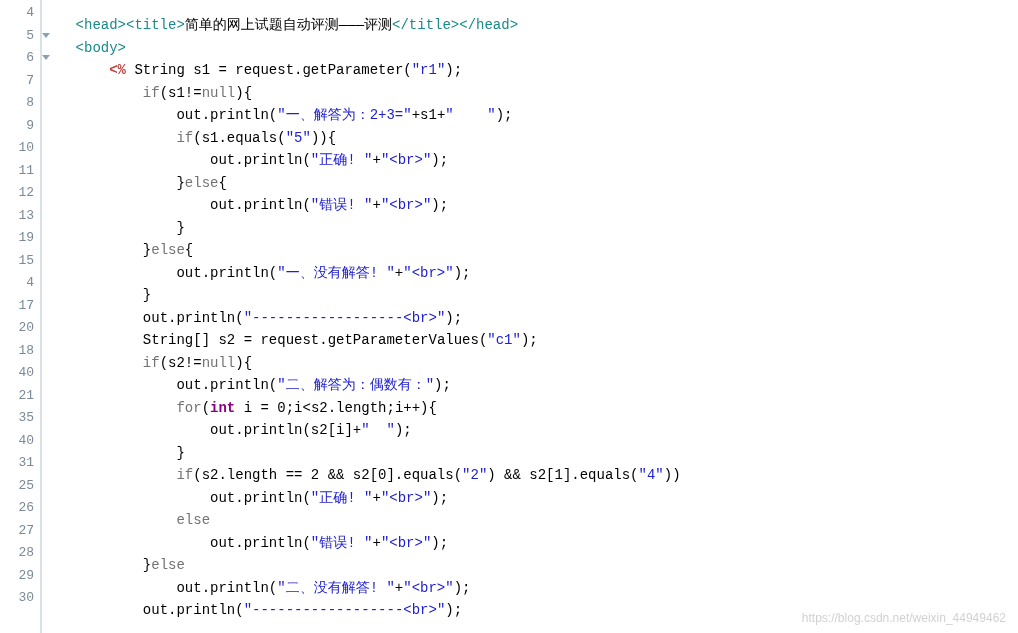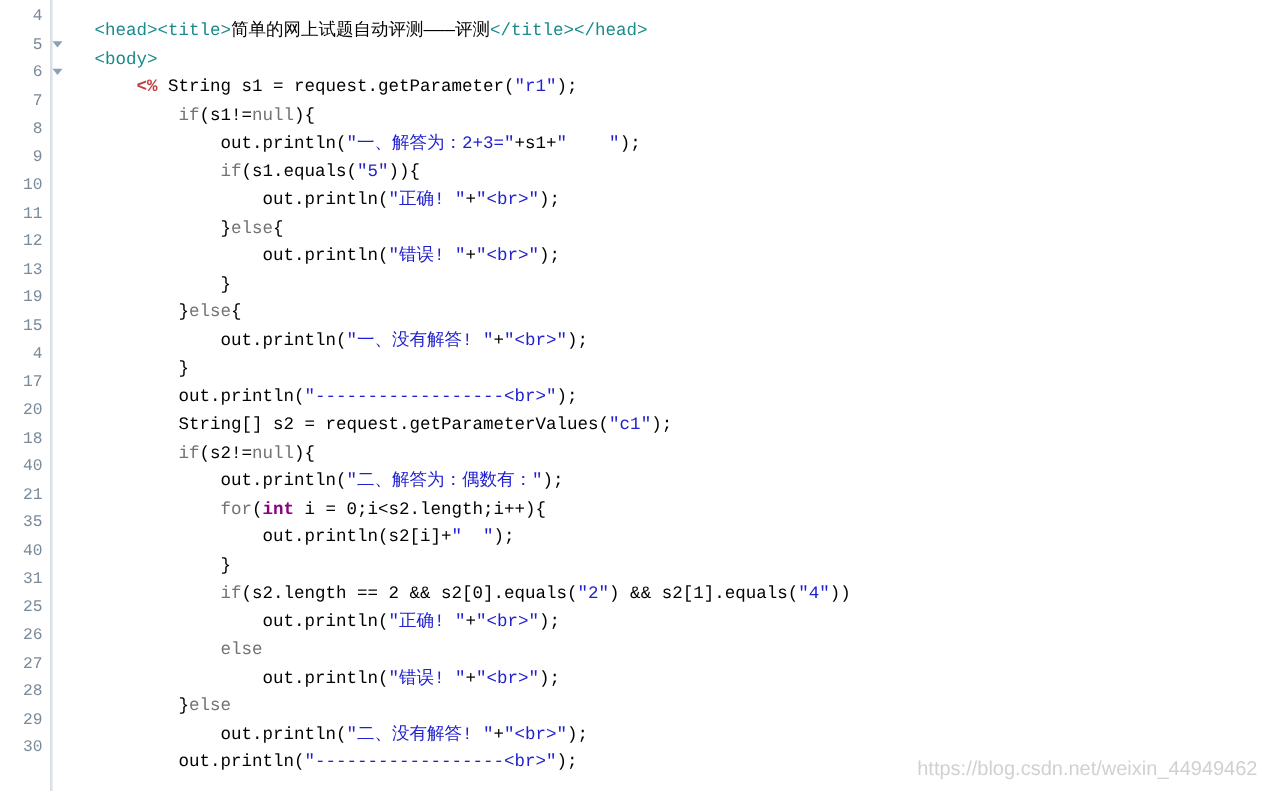--- a/index.html
+++ b/index.html
@@ -55,21 +55,21 @@
   .ptype { color: #8b0080; font-weight: bold; }
   .str   { color: #2020d0; }
   .txt   { color: #000000; }
   .scriptlet { color: #c04040; font-weight: bold;}
   .watermark {
     position: fixed;
     right: 12px;
     bottom: 8px;
     color: rgba(120,120,120,0.35);
     font-family: Arial, sans-serif;
-    font-size: 16px;
+    font-size: 12px;
     pointer-events: none;
     padding-left: 13px;
   }
 </style>
 </head>
 <body>
 
 <div class="gutter">
     <div class="ln">4</div>
     <div class="ln folded">5</div>

